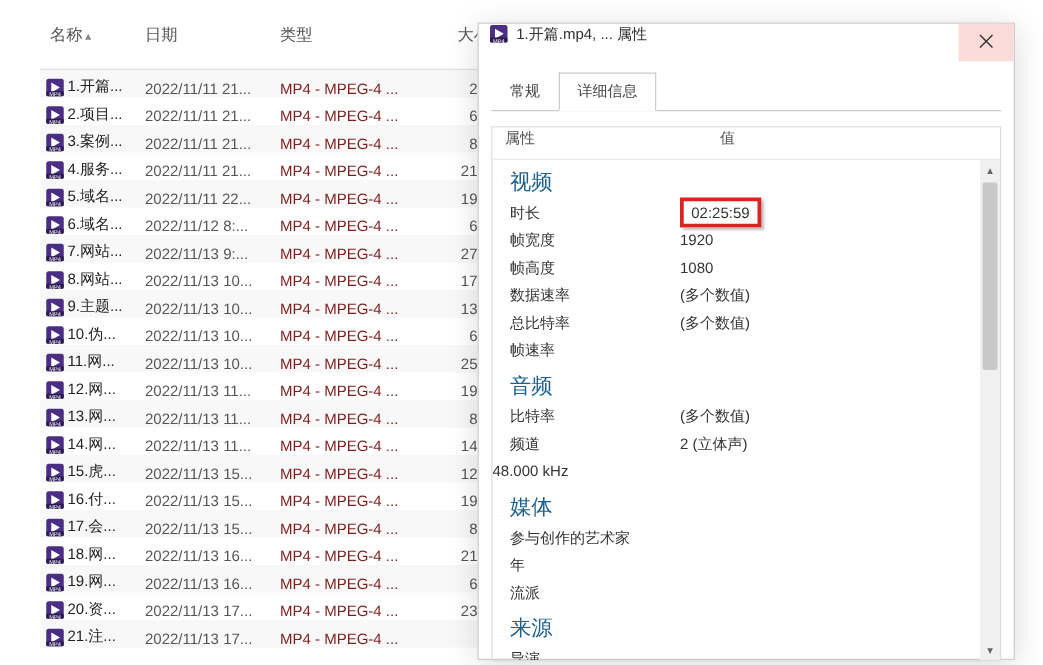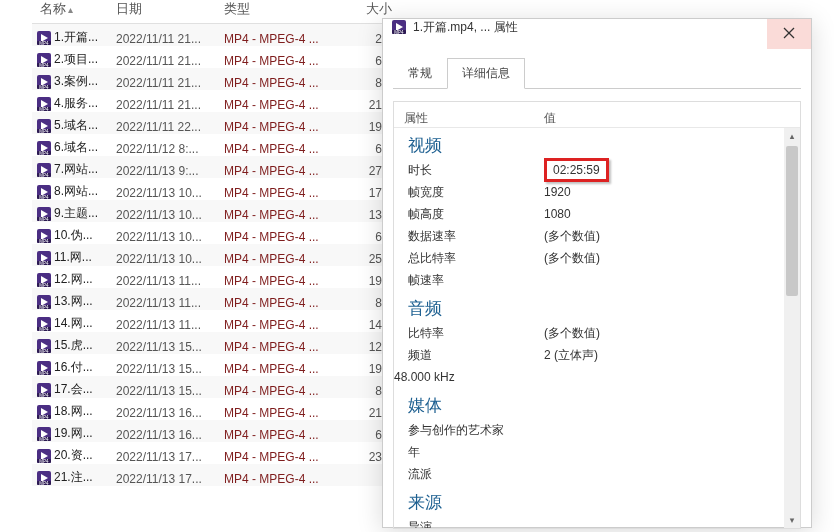--- a/index.html
+++ b/index.html
@@ -1,19 +1,19 @@
 <!DOCTYPE html>
 <html><head>
 <meta charset="utf-8">
 <style>
   * { box-sizing: border-box; margin: 0; padding: 0; }
   body { font-family: "Segoe UI", "Microsoft YaHei", sans-serif; font-size: 12px; background: #fff; color: #333; width: 834px; height: 532px; overflow: hidden; position: relative; }
   
   .filelist { position: absolute; left: 32px; top: 0; width: 360px; height: 532px; }
-  .filelist-header { display: flex; height: 24px; align-items: flex-start; border-bottom: 1px solid #e0e0e0; font-size: 13px; color: #555; }
+  .filelist-header { display: flex; height: 56px; align-items: center; border-bottom: 1px solid #e0e0e0; font-size: 13px; color: #555; }
   .col-name { width: 84px; padding-left: 8px; }
   .col-date { width: 108px; }
   .col-type { width: 130px; }
   .col-size { width: 38px; text-align: right; }
   .sort-arrow { font-size: 10px; margin-left: 2px; color: #888; }
   .filelist-body { }
   .file-row { display: flex; height: 22px; align-items: flex-end; font-size: 12px; cursor: default; }
   .file-row:nth-child(odd) { background: #f8f8f8; }
   .file-icon { width: 16px; height: 16px; margin: 0 2px 0 4px; display: inline-flex; align-items: center; justify-content: center; flex-shrink: 0; }
   .file-icon svg { width: 16px; height: 16px; }
@@ -27,21 +27,21 @@
   .props-win-icon { width: 16px; height: 16px; margin: 0 6px 0 8px; display: inline-flex; }
   .props-win-icon svg { width: 16px; height: 16px; }
   .props-title { flex: 1; font-size: 12px; color: #333; }
   .props-close { width: 44px; height: 30px; display: flex; align-items: center; justify-content: center; background: #fadbd8; cursor: pointer; }
   
   .tab-bar { margin: 8px 10px 0 10px; border-bottom: 1px solid #ccc; display: flex; }
   .tab { padding: 6px 14px; font-size: 12px; border: 1px solid transparent; border-bottom: none; cursor: pointer; position: relative; top: 1px; color: #444; }
   .tab.active { border-color: #ccc; background: #fff; border-bottom: 1px solid #fff; }
   
   .props-body { margin: 12px 10px 10px 10px; border: 1px solid #ddd; height: 428px; overflow: hidden; position: relative; }
-  .props-header-row { display: flex; height: 26px; align-items: flex-end; background: #fff; border-bottom: 1px solid #e8e8e8; }
+  .props-header-row { display: flex; height: 26px; align-items: flex-start; background: #fff; border-bottom: 1px solid #e8e8e8; gap: 32px; }
   .hcol-prop { width: 150px; padding-left: 10px; font-size: 12px; color: #555; }
   .hcol-val { flex: 1; font-size: 12px; color: #555; }
   .props-scroll { position: absolute; top: 26px; left: 0; right: 0; height: 402px; overflow: hidden; }
   .group-label { padding: 6px 0 2px 14px; font-size: 17px; color: #1e6091; cursor: pointer; }
   .prop-row { display: flex; height: 22px; align-items: center; }
   .prop-key { width: 150px; padding-left: 14px; font-size: 12px; color: #333; }
   .prop-val { flex: 1; font-size: 12px; color: #333; }
   .highlight-box { display: inline-block; border: 3px solid #d22; padding: 1px 6px; line-height: 16px; box-shadow: 2px 2px 2px rgba(0,0,0,.25); }
   
   .vscroll { position: absolute; right: 0; top: 26px; bottom: 0; width: 16px; background: #f0f0f0; }

